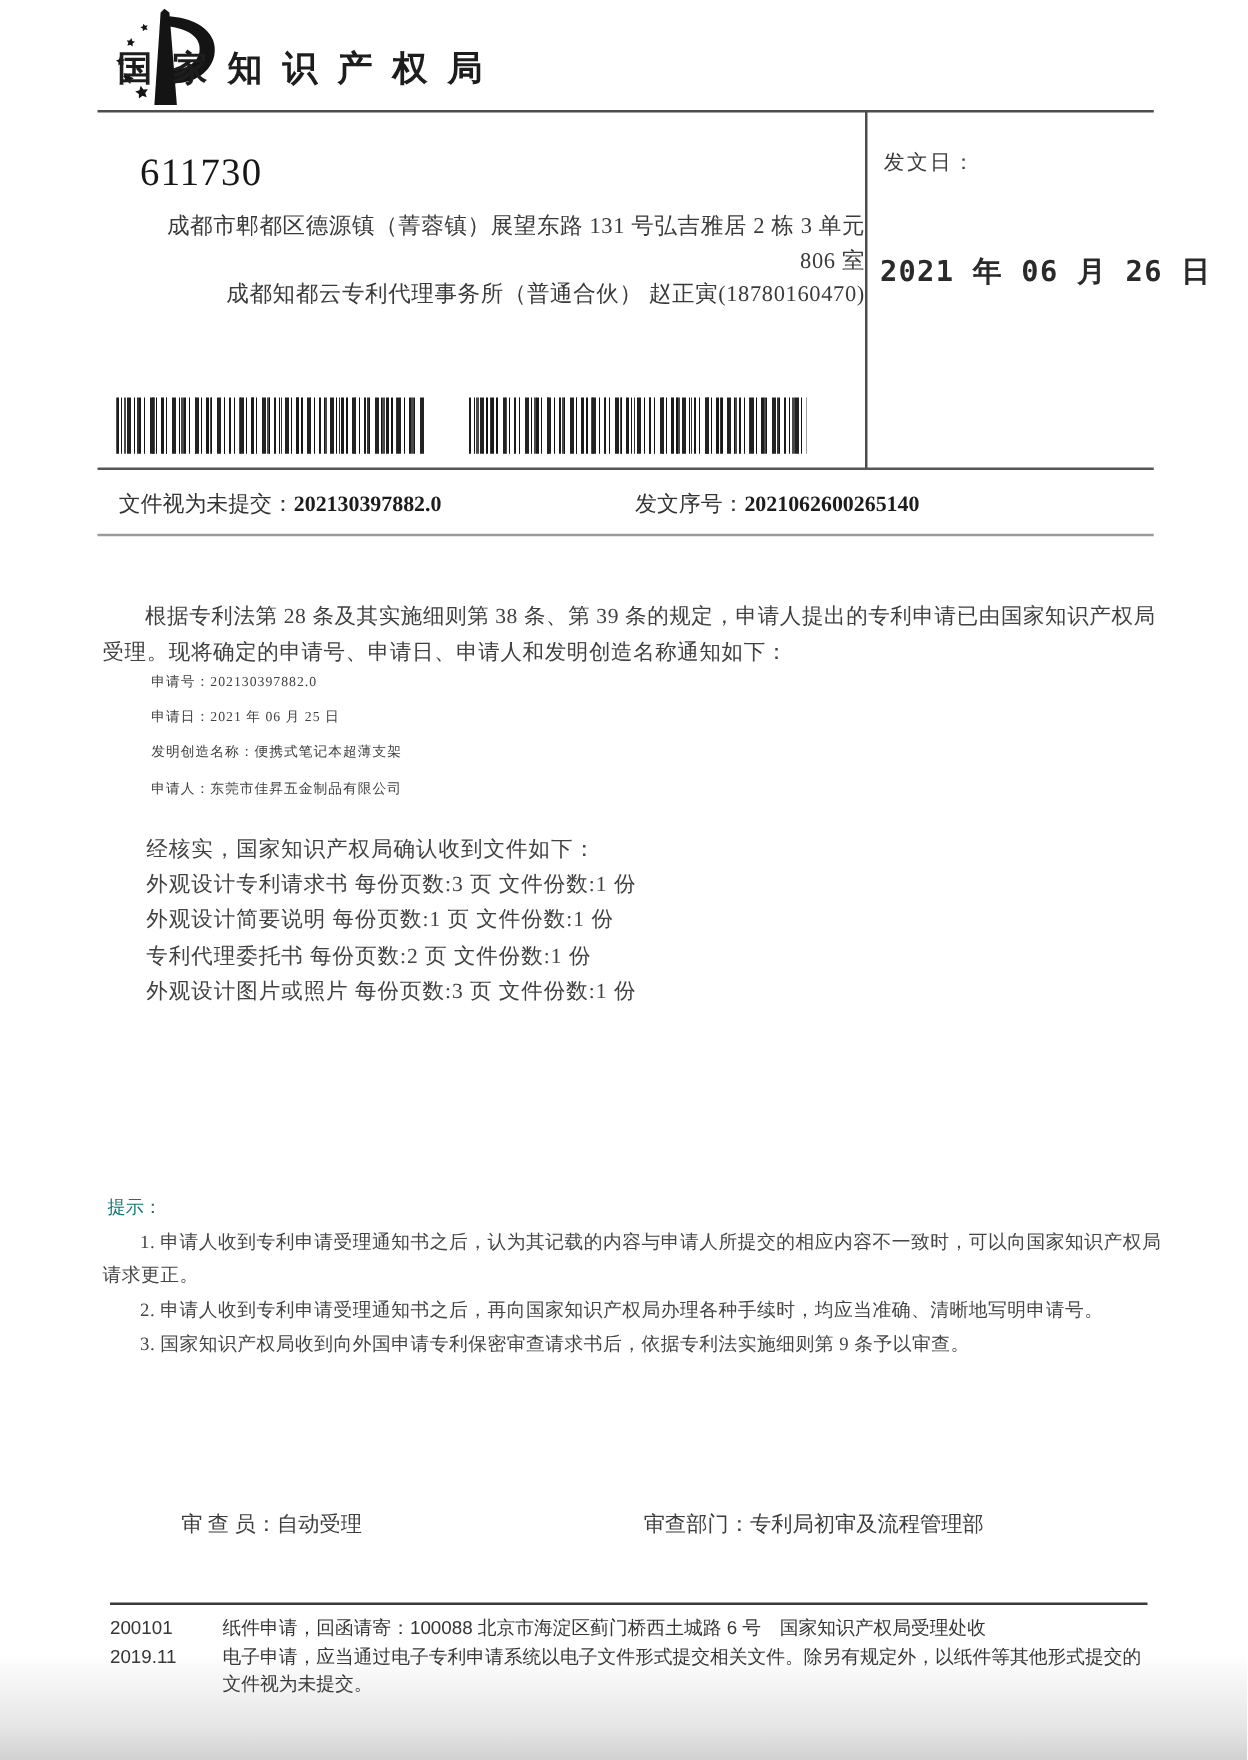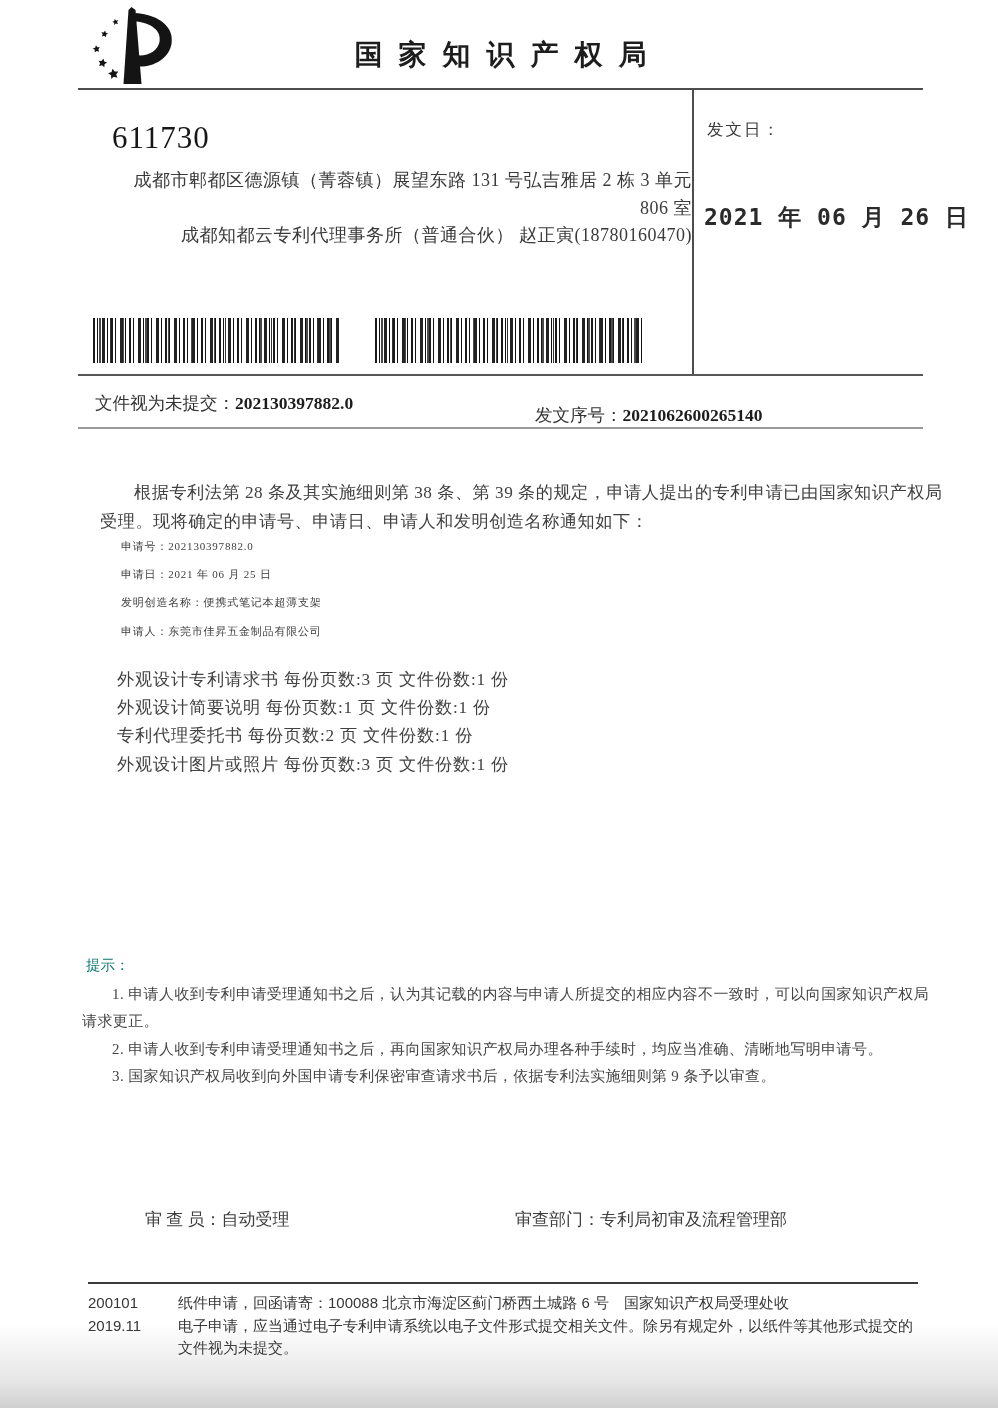--- a/index.html
+++ b/index.html
@@ -8,21 +8,21 @@
     position:relative; width:998px; height:1408px; margin:0 auto;
     background:#ffffff; overflow:hidden;
     font-family:"Liberation Serif","DejaVu Serif",serif;
     color:#3f3f3f;
   }
   .abs { position:absolute; }
   .rule { position:absolute; background:#4d4d4d; }
 
   .agency-title {
     position:absolute; top:36px; left:78px; width:845px;
-    text-align:center; font-size:28px; font-weight:600;
+    font-size:28px; font-weight:600;
     letter-spacing:16px; text-indent:16px; color:#1d1d1d;
     font-family:"Liberation Sans","DejaVu Sans",sans-serif;
   }
   .notice-code {
     position:absolute; left:112px; top:120px;
     font-size:31px; font-weight:normal; color:#171717; letter-spacing:1px;
   }
   .addr-block {
     position:absolute; left:80px; top:167px; width:612px;
     text-align:right; font-size:18px; line-height:27.5px; color:#3a3a3a;
@@ -39,31 +39,31 @@
     position:absolute; top:318px; height:45px;
     background-image:
       repeating-linear-gradient(90deg,#1b1b1b 0 2px,rgba(0,0,0,0) 2px 4px,#151515 4px 5px,rgba(0,0,0,0) 5px 9px,#222 9px 12px,rgba(0,0,0,0) 12px 14px,#101010 14px 15px,rgba(0,0,0,0) 15px 18px),
       repeating-linear-gradient(90deg,rgba(0,0,0,0) 0 6px,#4a4a4a 6px 8px,rgba(0,0,0,0) 8px 17px,#333 17px 18px,rgba(0,0,0,0) 18px 23px);
   }
   .barcode-left  { left:93px;  width:247px; }
   .barcode-right { left:375px; width:270px; }
 
   .ref-row { position:absolute; top:391px; left:0; width:998px; font-size:17.5px; color:#333; }
   .ref-left  { position:absolute; left:95px; }
-  .ref-right { position:absolute; left:535px;margin-top:12px; }
+  .ref-right { position:absolute; left:508px; }
   .ref-num { font-weight:bold; color:#1c1c1c; }
 
   .doc-title {
     position:absolute; top:437px; left:78px; width:845px; text-align:center;
     font-size:22px; font-weight:bold; letter-spacing:20px; text-indent:20px;
     color:#1e1e1e; font-family:"Liberation Sans","DejaVu Sans",sans-serif;
   }
 
   .intro {
-    position:absolute; left:100px; top:479px; width:860px;
+    position:absolute; left:82px; top:479px; width:860px;
     font-size:17.2px; line-height:28.8px; text-indent:34px;
     white-space:pre-line; color:#404040; letter-spacing:0.5px;
   }
   .fields { position:absolute; left:121px; top:532px; font-size:11px; line-height:28.2px; letter-spacing:0.8px; color:#404040; }
   .received { position:absolute; left:117px; top:666px; font-size:17.2px; line-height:28.2px; letter-spacing:0.8px; color:#424242; }
 
   .tips-heading { position:absolute; left:86px; top:956px; font-size:14.5px; color:#0f766e; }
   .tips { position:absolute; left:82px; top:981px; width:862px; font-size:15px; line-height:27.4px; color:#454545; letter-spacing:0.4px; }
   .tips p { text-indent:30px; white-space:pre-line; }
 
@@ -138,20 +138,21 @@
 受理。现将确定的申请号、申请日、申请人和发明创造名称通知如下：</p>
 
   <div class="fields">
     <div><span>申请号：</span><span>202130397882.0</span></div>
     <div><span>申请日：</span><span>2021 年 06 月 25 日</span></div>
     <div><span>发明创造名称：</span><span>便携式笔记本超薄支架</span></div>
     <div><span>申请人：</span><span>东莞市佳昇五金制品有限公司</span></div>
   </div>
 
   <div class="received">
+    <div>经核实，国家知识产权局确认收到文件如下：</div>
     <div>外观设计专利请求书 每份页数:3 页  文件份数:1 份</div>
     <div>外观设计简要说明 每份页数:1 页  文件份数:1 份</div>
     <div>专利代理委托书 每份页数:2 页  文件份数:1 份</div>
     <div>外观设计图片或照片  每份页数:3 页  文件份数:1 份</div>
   </div>
 
   <div class="tips-heading">提示：</div>
   <div class="tips">
     <p>1. 申请人收到专利申请受理通知书之后，认为其记载的内容与申请人所提交的相应内容不一致时，可以向国家知识产权局
 请求更正。</p>

